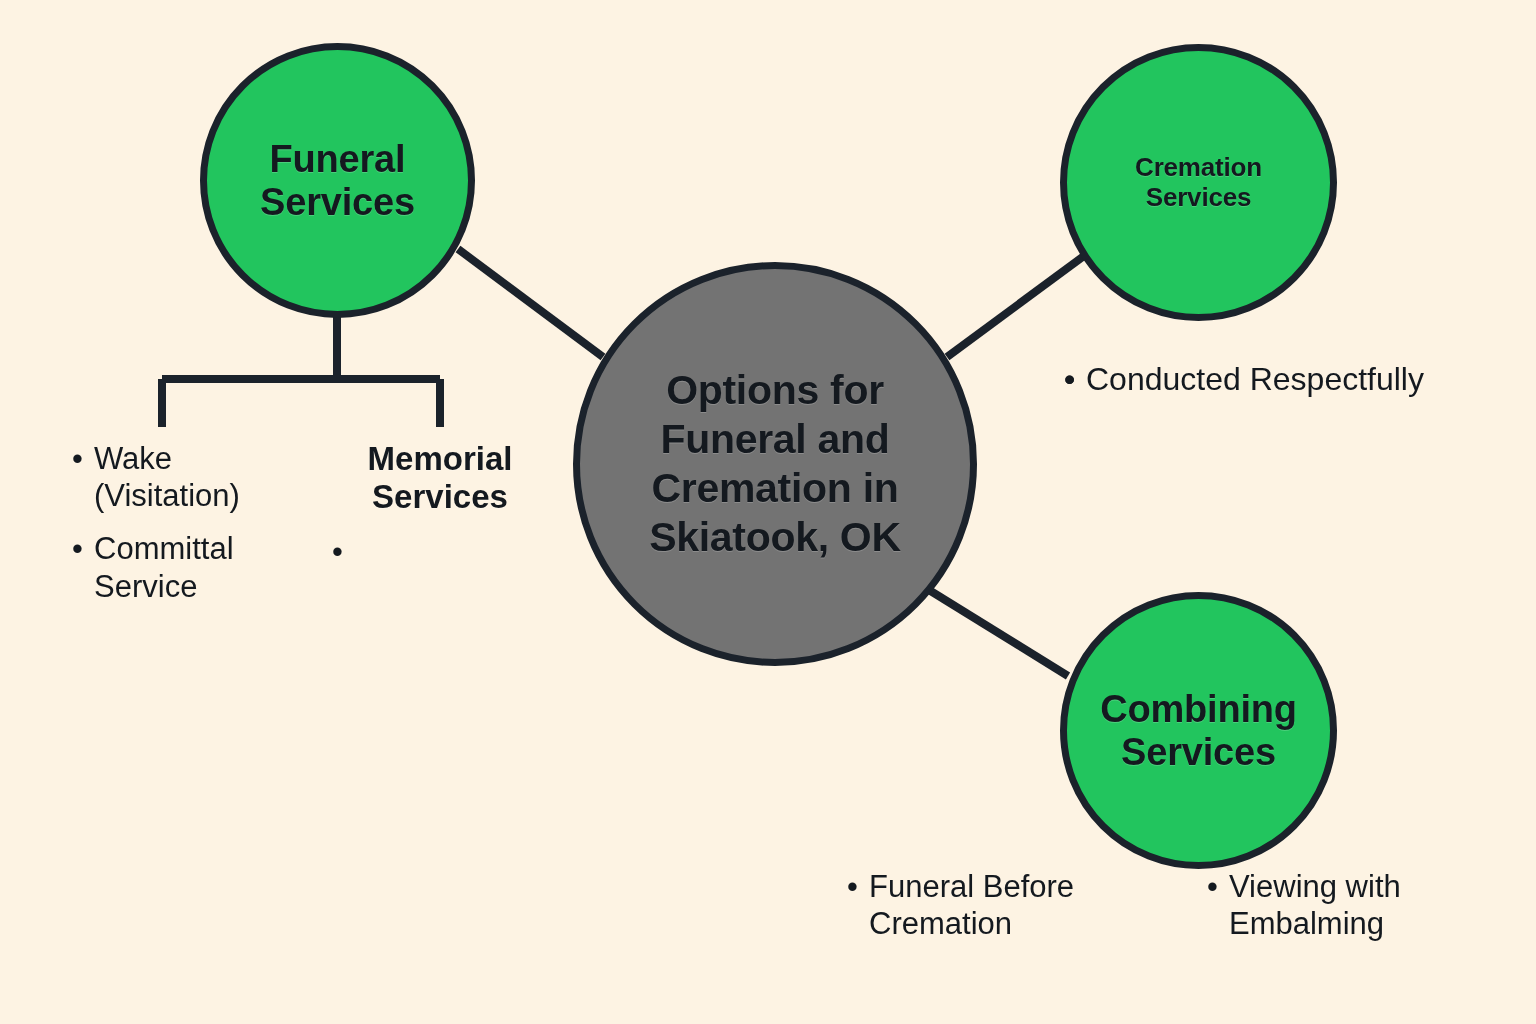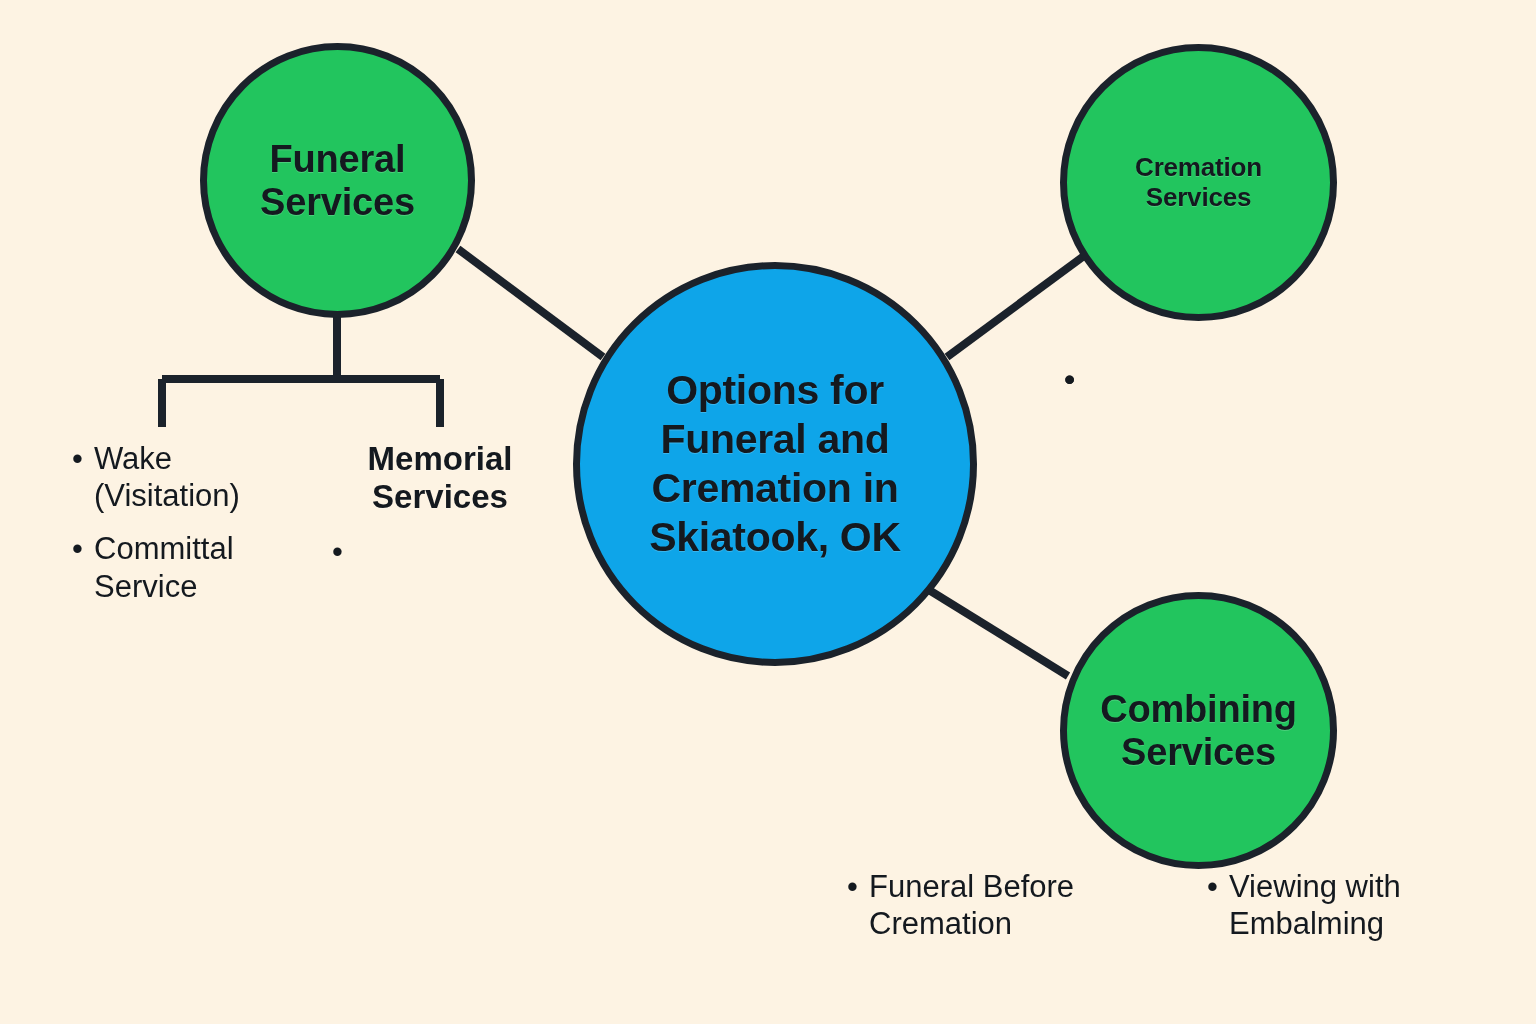--- a/index.html
+++ b/index.html
@@ -43,21 +43,21 @@
     text-align: center;
   }
   .node-label {
     font-weight: bold;
     line-height: 1.12;
     letter-spacing: -0.2px;
     text-shadow: 0 1px 0 rgba(255,255,255,0.18);
     padding: 0 6px;
   }
   .node-orange { background: #22c55e; }
-  .node-center { background: #0ea5e9; }
+  .node-center { background: #737373; }
 
   #node-funeral-services {
     left: 200px; top: 43px; width: 275px; height: 275px;
   }
   #node-funeral-services .node-label { font-size: 38px; }
 
   #node-cremation-services {
     left: 1060px; top: 44px; width: 277px; height: 277px;
   }
   #node-cremation-services .node-label { font-size: 26px; }
@@ -201,20 +201,21 @@
     </ul>
   </div>
 
   <div class="branch" id="branch-cremation-details">
     <ul class="bullets">
       <li>
         <span class="bullet-dot">•</span>
       </li>
       <li>
         <span class="bullet-dot">•</span>
+        <span>Conducted Respectfully</span>
       </li>
     </ul>
   </div>
 
   <div class="branch" id="branch-combining-left">
     <ul class="bullets">
       <li>
         <span class="bullet-dot">•</span>
         <span>Funeral Before Cremation</span>
       </li>

